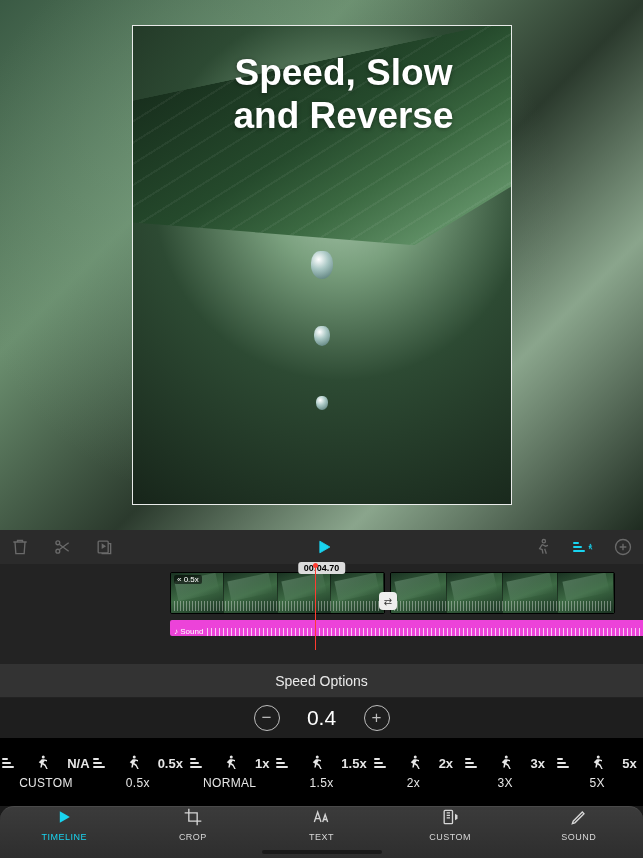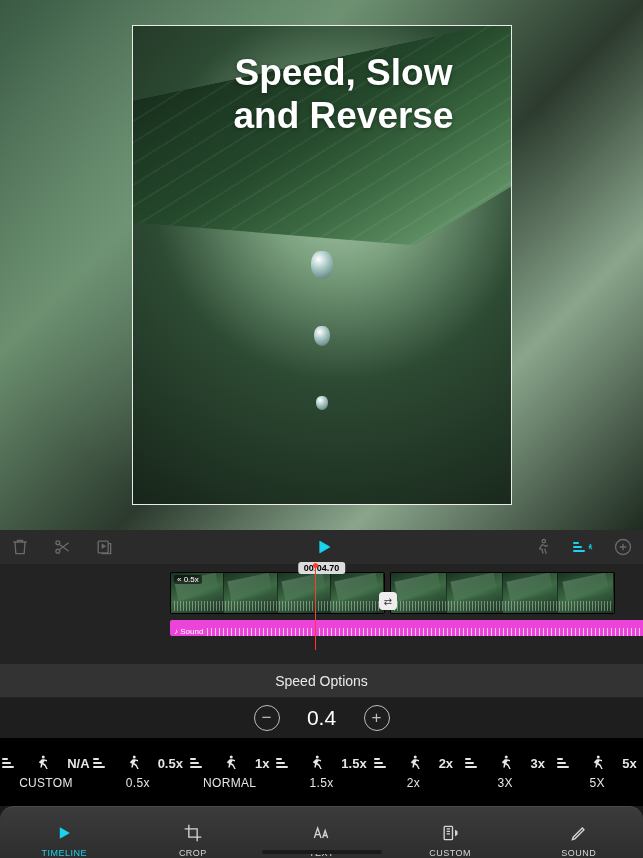--- a/index.html
+++ b/index.html
@@ -130,21 +130,21 @@
   .preset .runner { display:flex; align-items:center; gap:15px; font-size:13px; font-weight:700;}
   .preset .runner svg { width:22px; height:18px;}
   .preset .lbl { font-size:12px; letter-spacing:0.3px;}
 
   
   .tabbar {
     height:52px; position:relative;
     background:linear-gradient(#3b3b3b,#2e2e2e);
     border-top:1px solid #4a4a4a;
     border-radius: 14px 14px 0 0;
-    display:flex; align-items:flex-end;
+    display:flex; align-items:flex-start;
   }
   .tab {
     flex:1; display:flex; flex-direction:column; align-items:center; justify-content:center;
     color:#d6d6d6; font-size:9px; letter-spacing:0.5px; cursor:pointer; gap:3px;
   }
   .tab.active{ color:#19d4f0;}
   .tab svg { width:22px; height:20px;}
   .home-indicator{ position:absolute; bottom:4px; left:50%; transform:translateX(-50%); width:120px; height:4px; border-radius:3px; background:#1a1a1a;}
 
   .runner-icon { display:inline-flex; align-items:center;}

